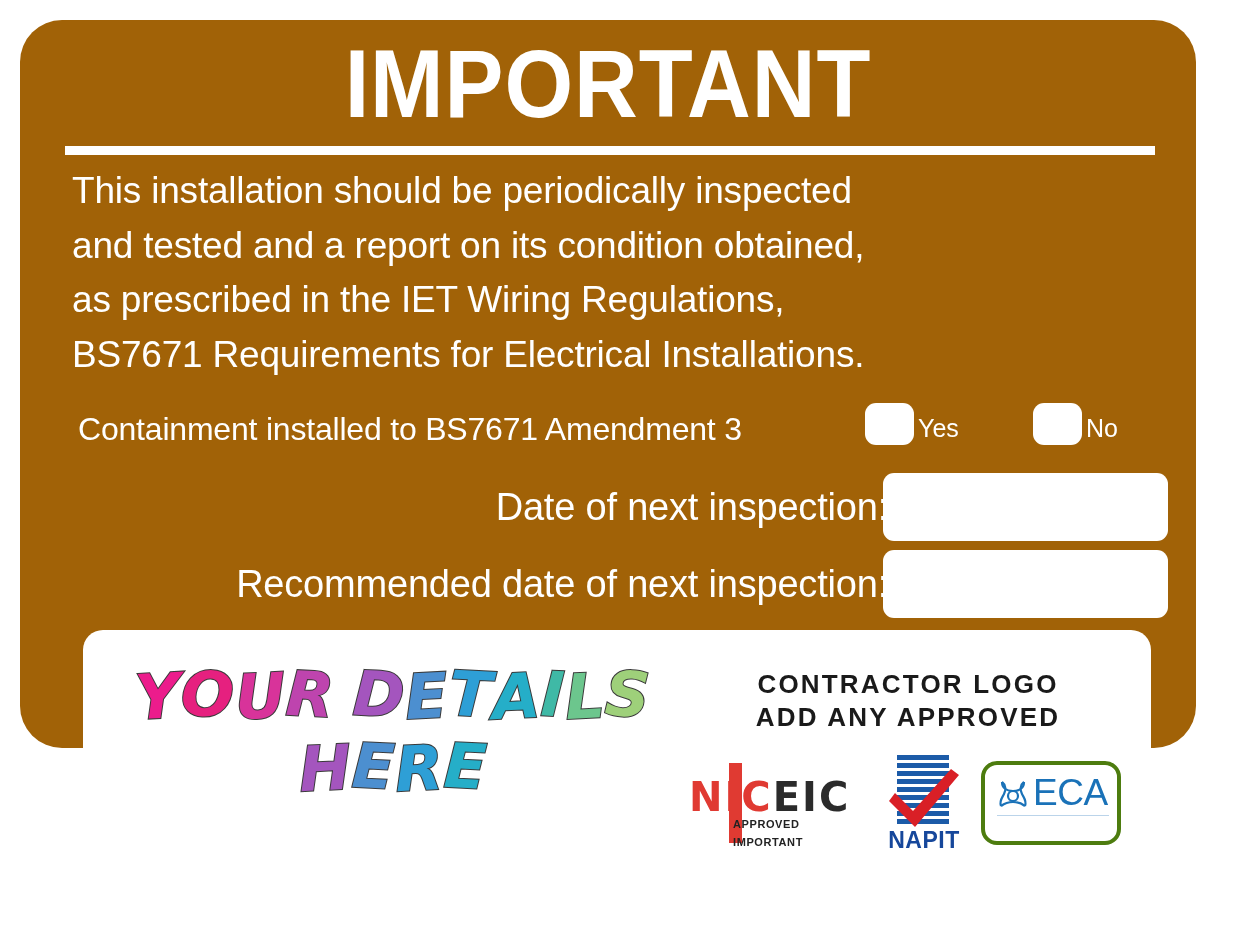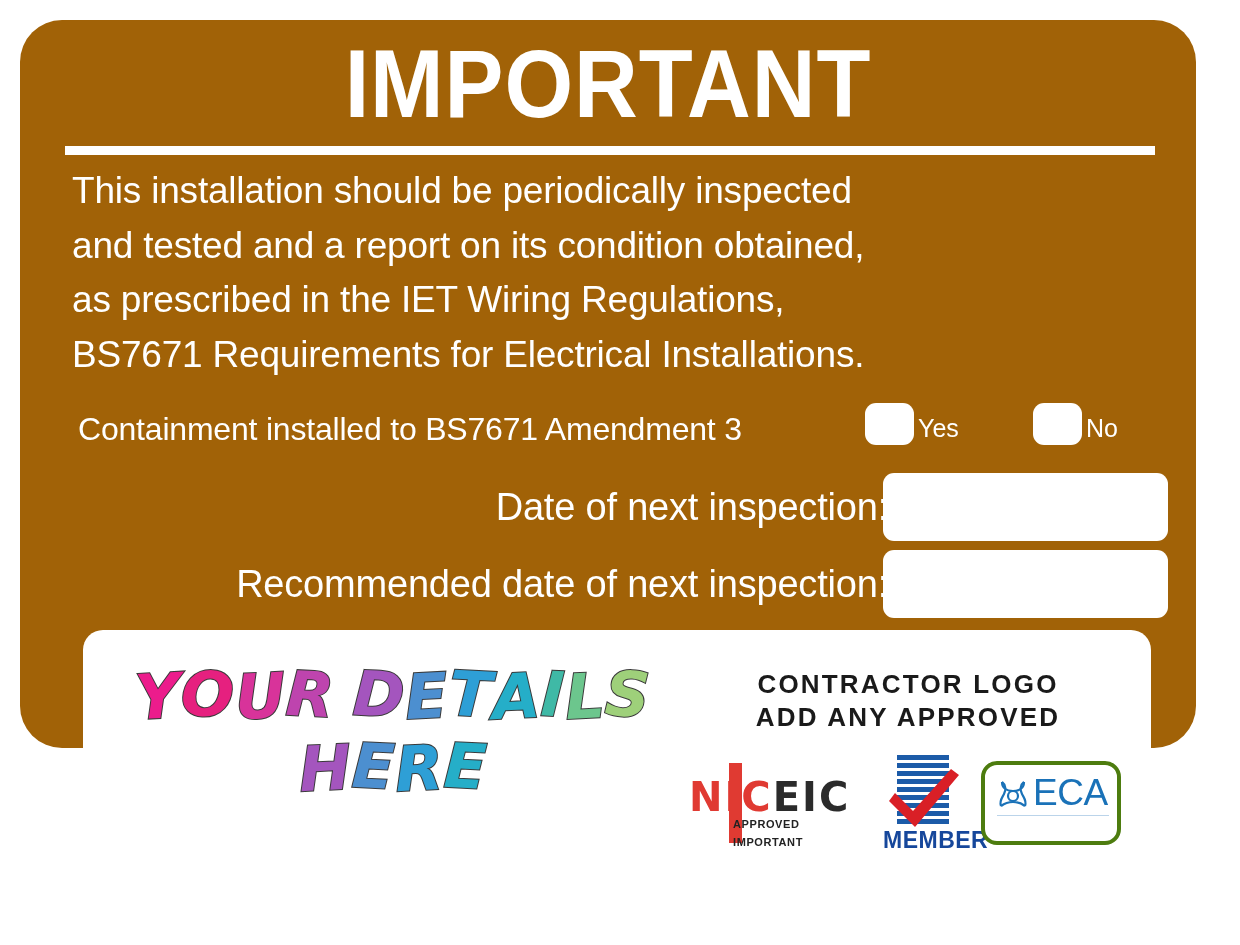--- a/index.html
+++ b/index.html
@@ -394,21 +394,21 @@
           <div>APPROVED</div>
           <div>IMPORTANT</div>
         </div>
       </div>
 
       <div id="napit-logo">
         <div id="napit-square"></div>
         <svg id="napit-check" viewBox="0 0 78 62">
           <path d="M4 34 L10 26 L28 44 L66 2 L74 8 L30 60 Z" fill="#D91F26"></path>
         </svg>
-        <div id="napit-text">MEMBER</div>
+        <div id="napit-text">NAPIT</div>
       </div>
 
       <div id="eca-logo">
         <div id="eca-top">
           <svg id="eca-symbol" viewBox="0 0 36 36">
             <g fill="none" stroke="#1A72B8" stroke-width="2.2">
               <path d="M7 6 C7 13, 13 15, 18 15 C23 15, 29 13, 29 6"></path>
               <path d="M7 6 C11 9, 11 14, 9 18 C7 22, 4 25, 6 30"></path>
               <path d="M29 6 C25 9, 25 14, 27 18 C29 22, 32 25, 30 30"></path>
               <path d="M6 30 C10 27, 14 26, 18 26 C22 26, 26 27, 30 30"></path>

